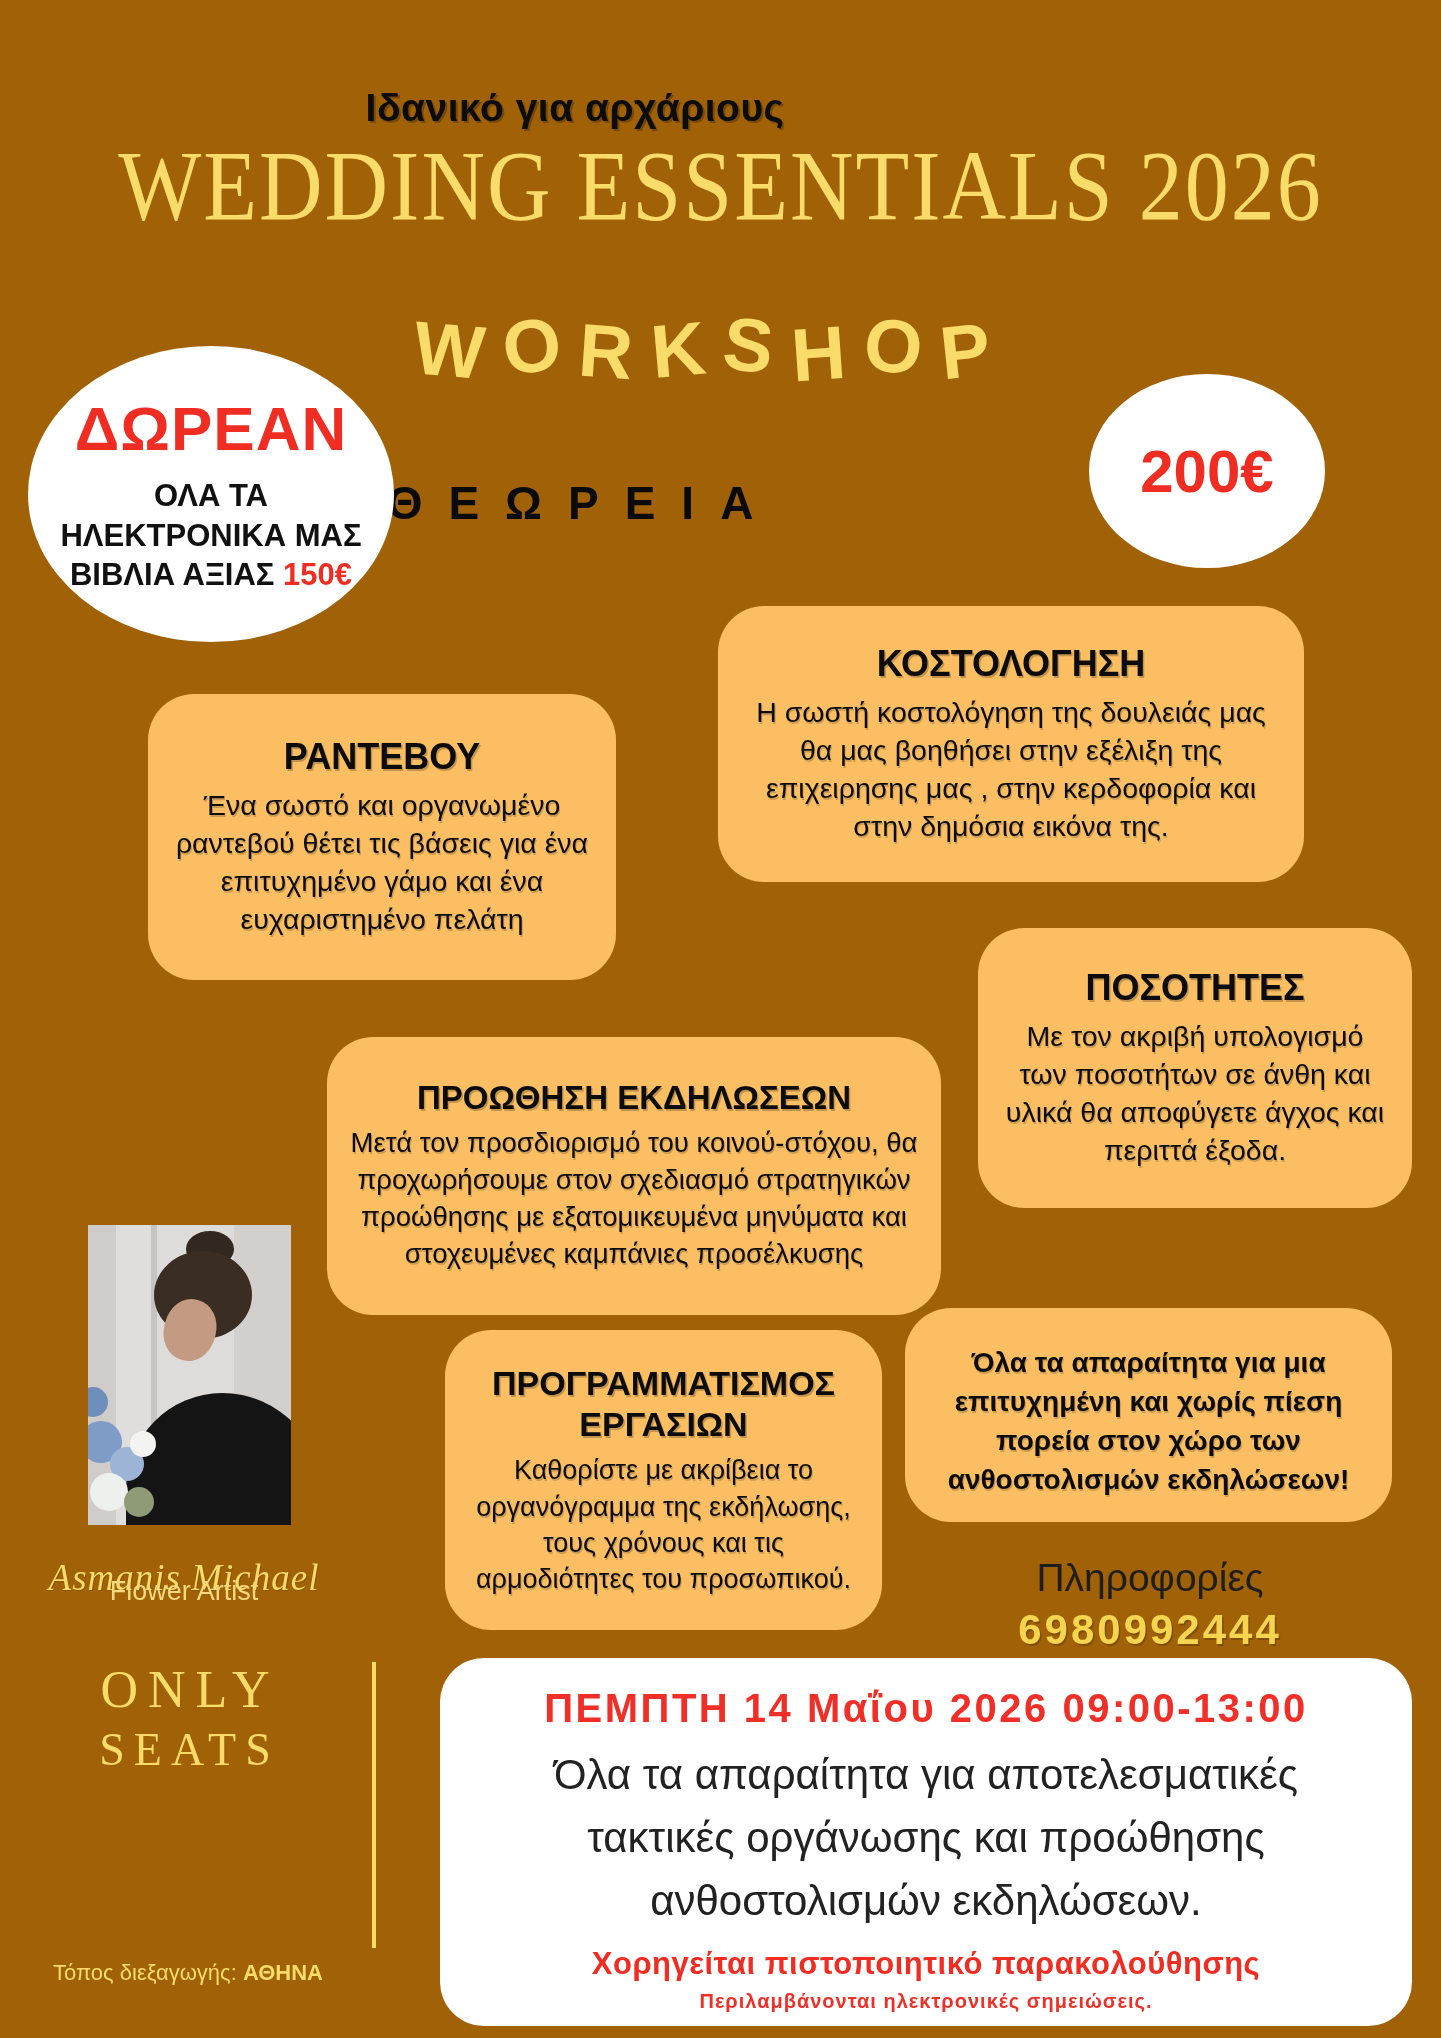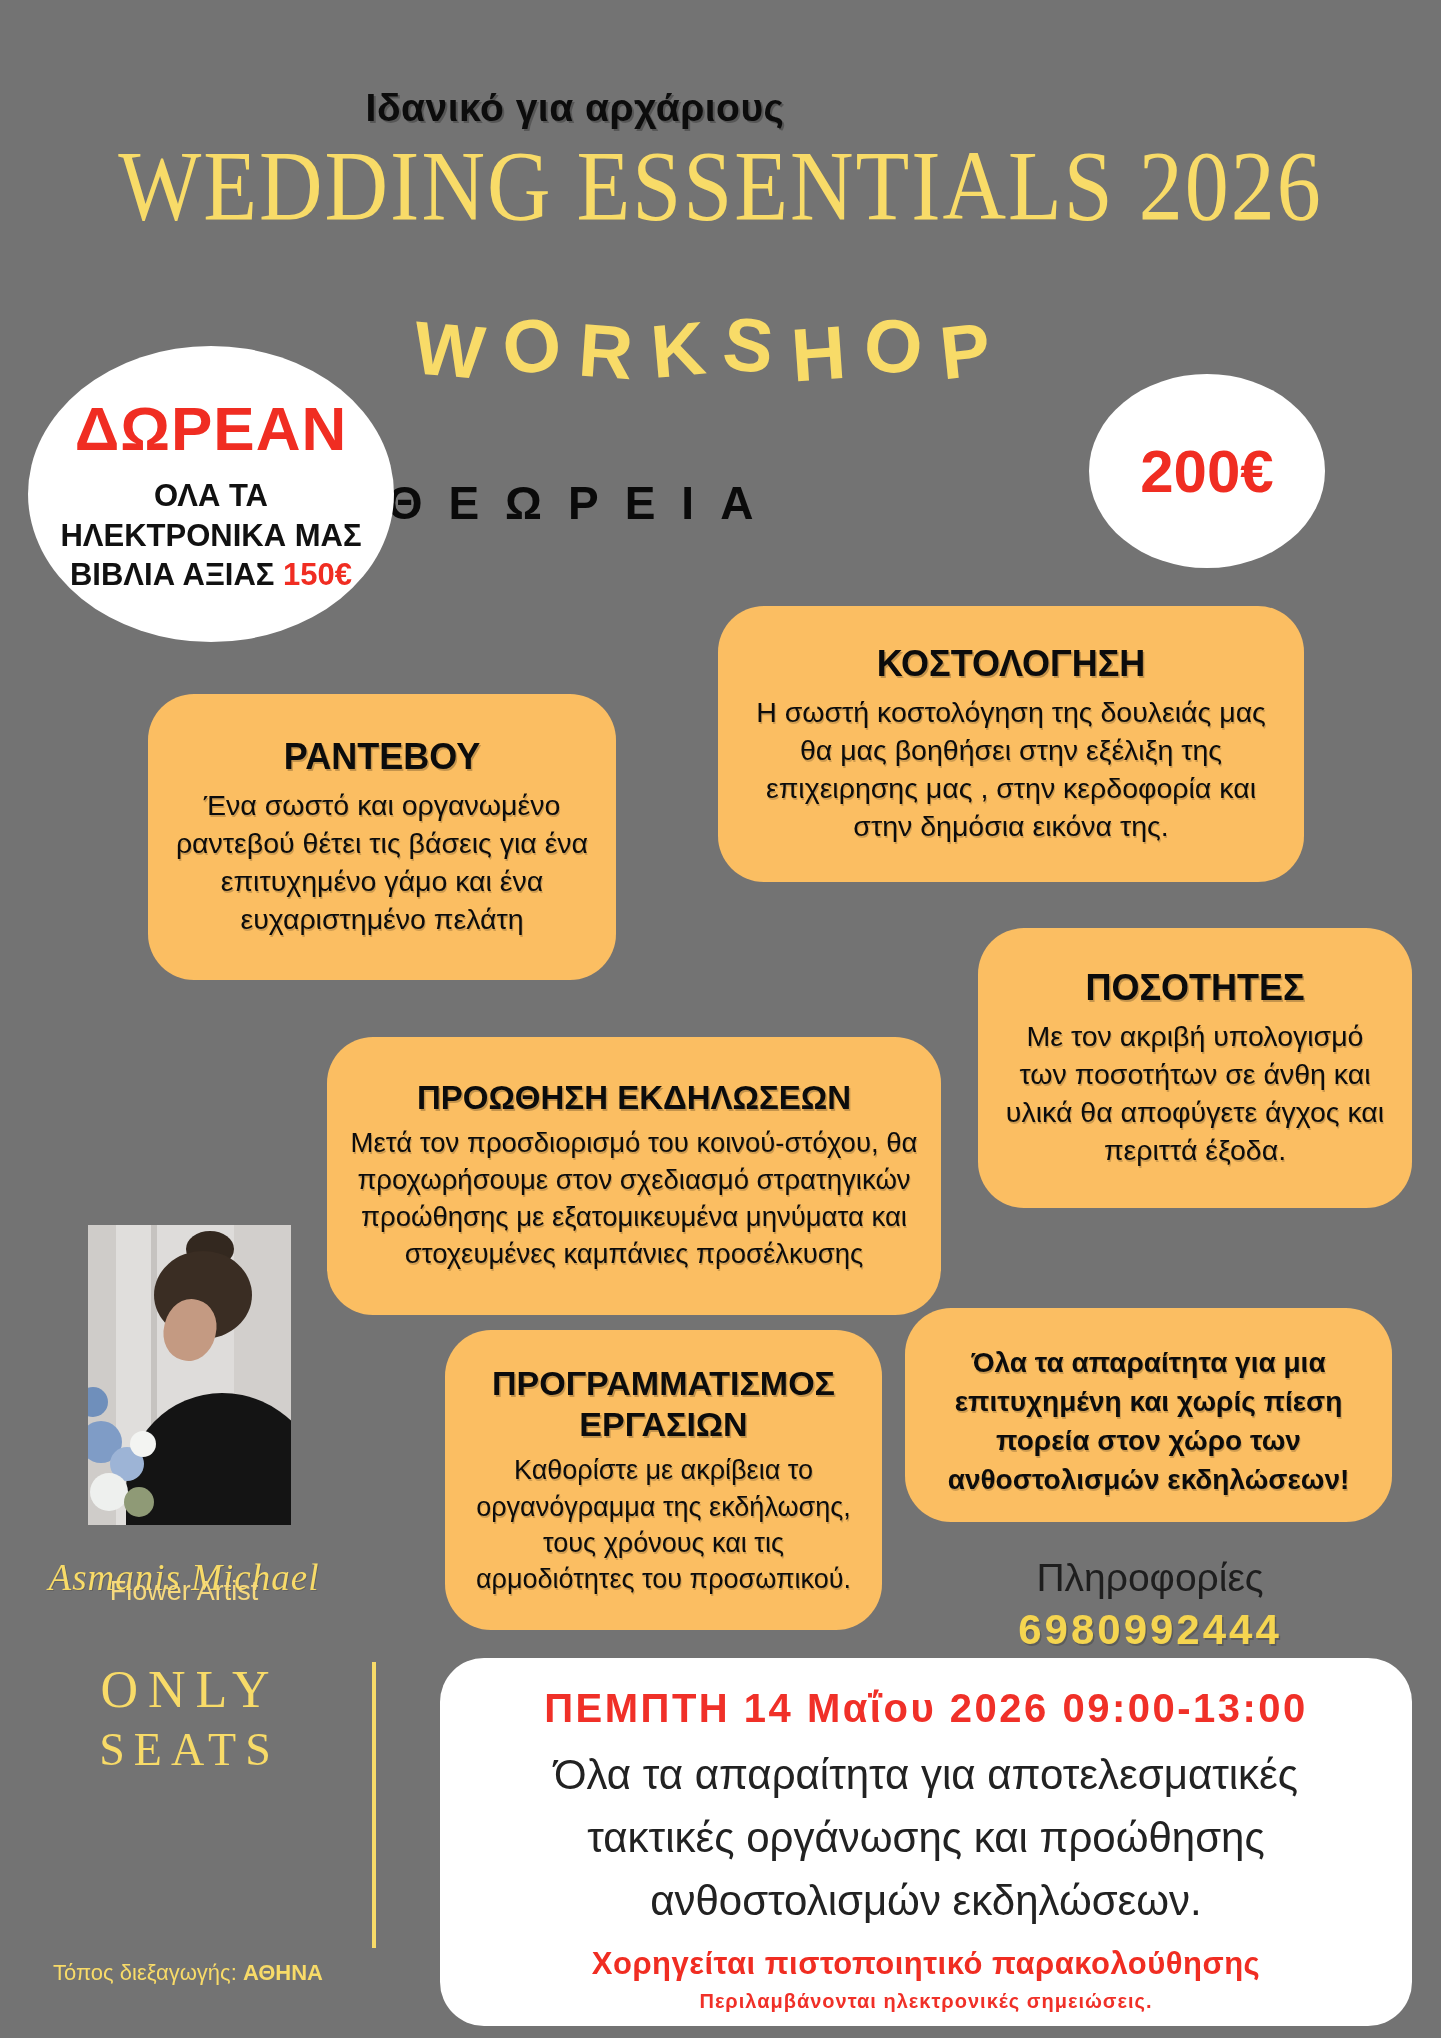--- a/index.html
+++ b/index.html
@@ -1,18 +1,18 @@
 <!DOCTYPE html>
 <html><head>
 <meta charset="utf-8">
 <style>
   html,body{margin:0;padding:0;background:#555;}
   .poster{
     position:relative;width:1441px;height:2038px;overflow:hidden;
-    background:#737373;
+    background:#a16207;
     font-family:"Liberation Sans", sans-serif;
   }
   .abs{position:absolute;}
   .center{text-align:center;}
 
   
   .tagline{left:160px;top:86px;width:830px;font-size:39px;font-weight:700;color:#0c0c0c;
            text-shadow:2px 2px 0 rgba(0,0,0,.25);letter-spacing:.5px;}
   .title{left:0;top:128px;width:1441px;font-size:88px;color:#F8DB68;
          font-family:"Liberation Serif", serif;letter-spacing:2px;white-space:nowrap;

